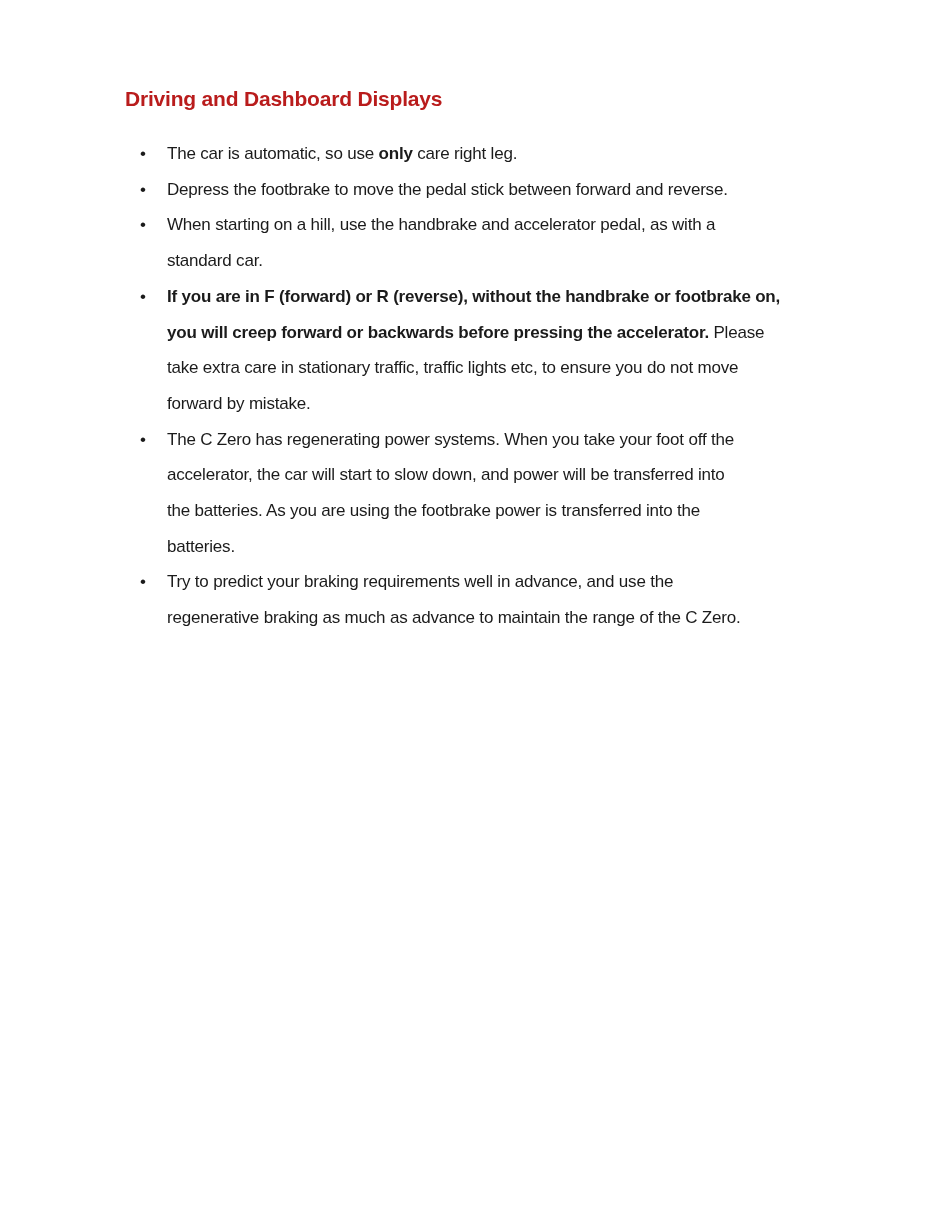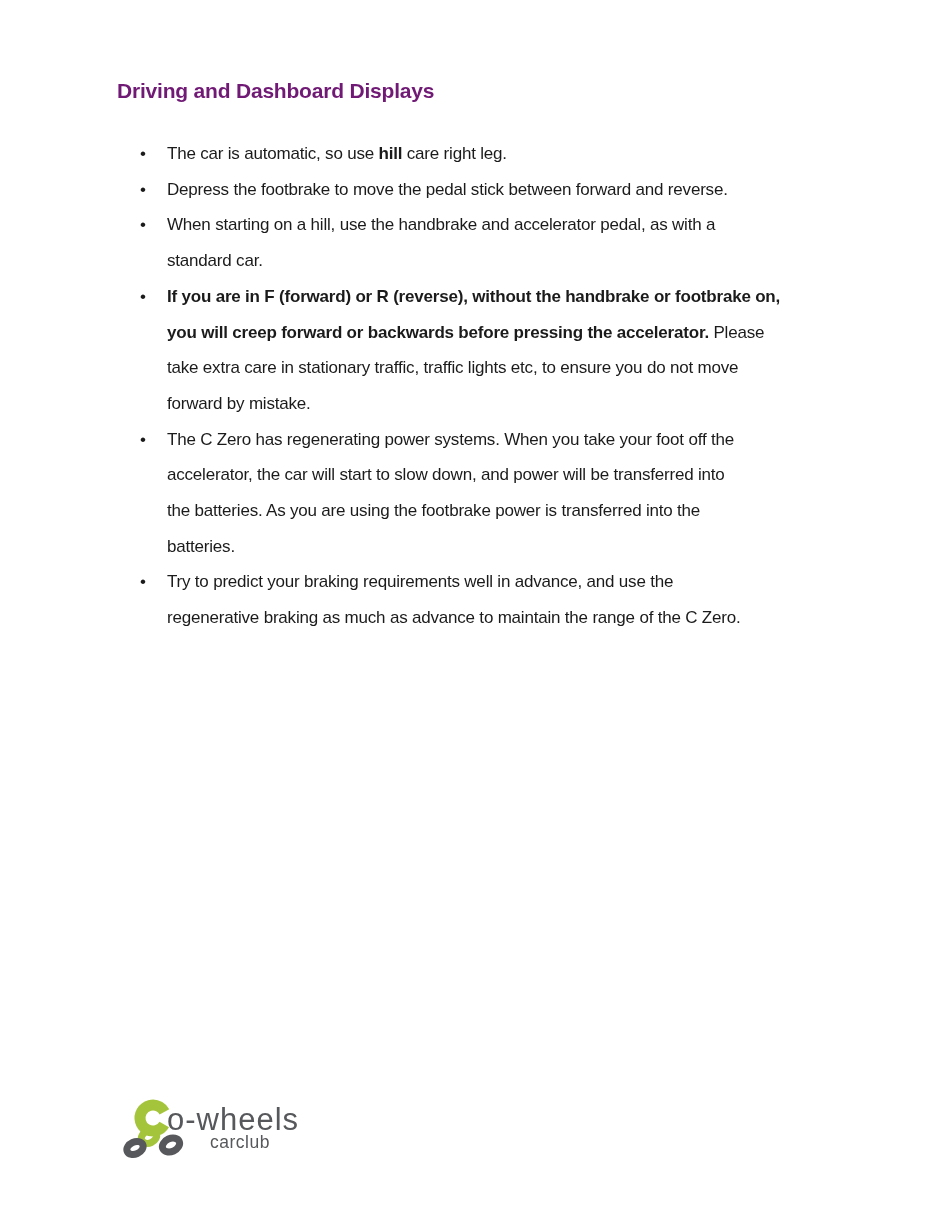--- a/index.html
+++ b/index.html
@@ -17,25 +17,25 @@
   }
   .page {
     position: absolute;
     inset: 0;
     background: #ffffff;
   }
   .doc-title {
     position: absolute;
     left: 109px;
     top: 70px;
-    margin: 8px;
+    margin: 16px;
     font-size: 21px;
     line-height: 26px;
     font-weight: 700;
-    color: #701a75;
+    color: #b91c1c;
     letter-spacing: -0.2px;
   }
   ul.bullets {
     position: absolute;
     left: 140px;
     top: 136px;
     width: 700px;
     margin: 0;
     padding: 0;
     list-style: none;
@@ -72,21 +72,21 @@
 </head>
 <body style="color: rgb(27, 27, 27);">
 
 <div class="page">
 
   <h1 class="doc-title">Driving and Dashboard Displays</h1>
 
   <ul class="bullets">
       <li>
         <span class="marker">•</span>
-        <span class="content"><span class="run">The car is automatic, so use </span><span class="run-bold">hill</span><span class="run"> care right leg.</span></span>
+        <span class="content"><span class="run">The car is automatic, so use </span><span class="run-bold">only</span><span class="run"> care right leg.</span></span>
       </li>
       <li>
         <span class="marker">•</span>
         <span class="content"><span class="run">Depress the footbrake to move the pedal stick between forward and reverse.</span></span>
       </li>
       <li>
         <span class="marker">•</span>
         <span class="content"><span class="run">When starting on a hill, use the handbrake and accelerator pedal, as with a
 standard car.</span></span>
       </li>
@@ -104,28 +104,14 @@
 the batteries. As you are using the footbrake power is transferred into the
 batteries.</span></span>
       </li>
       <li>
         <span class="marker">•</span>
         <span class="content"><span class="run">Try to predict your braking requirements well in advance, and use the
 regenerative braking as much as advance to maintain the range of the C Zero.</span></span>
       </li>
     </ul>
 
-  <div class="logo">
-    <svg viewBox="0 0 210 80" width="210" height="80">
-
-      <circle cx="43" cy="28" r="13" fill="none" stroke="#a4c53b" stroke-width="11" stroke-dasharray="68 13.7" transform="rotate(30 43 28)"></circle>
-
-      <ellipse cx="39" cy="47" rx="8" ry="6" fill="none" stroke="#a4c53b" stroke-width="7" transform="rotate(-24 39 47)"></ellipse>
-
-      <ellipse cx="25" cy="58" rx="8.5" ry="6" fill="none" stroke="#57585b" stroke-width="7" transform="rotate(-24 25 58)"></ellipse>
-
-      <ellipse cx="61" cy="55" rx="9" ry="6.5" fill="none" stroke="#57585b" stroke-width="7" transform="rotate(-24 61 55)"></ellipse>
-      <text x="57" y="40" font-size="31" letter-spacing="1" fill="#57585b">o-wheels</text>
-      <text x="100" y="58" font-size="17.5" letter-spacing="0.5" fill="#57585b">carclub</text>
-    </svg>
-  </div>
 
 </div>
 
 </body></html>

